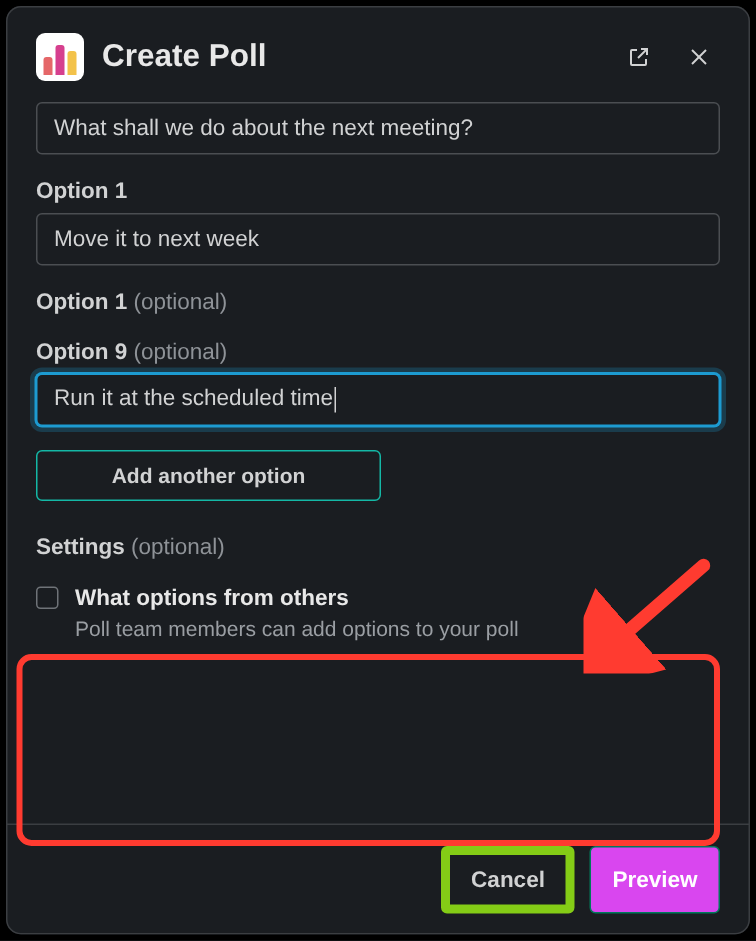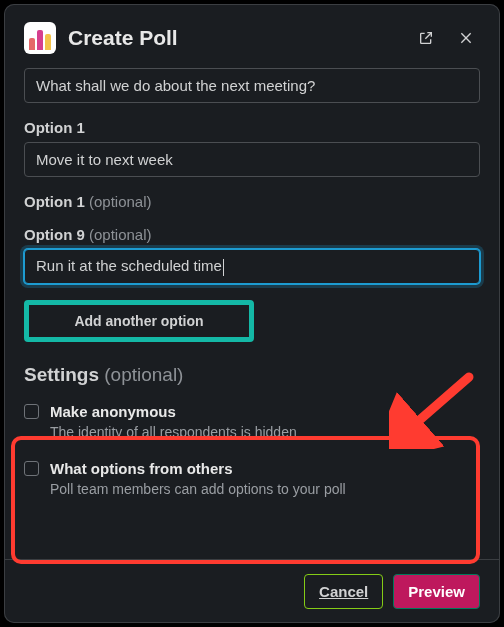--- a/index.html
+++ b/index.html
@@ -79,33 +79,33 @@
     margin: 16px 0 6px 0;
   }
   .label .opt {
     color: #8e9297;
     font-weight: 400;
   }
   .addbtn {
     margin-top: 16px;
     width: 230px;
     background: transparent;
-    border: 5px solid #14b8a6;
+    border: 1px solid #14b8a6;
     border-radius: 4px;
     color: #d1d2d3;
     font-size: 14px;
     font-weight: 700;
     padding: 8px 0;
     cursor: pointer;
     font-family: inherit;
   }
   .settings-header {
     margin: 22px 0 10px 0;
     color: #d1d2d3;
-    font-size: 19px;
+    font-size: 15px;
     font-weight: 700;
   }
   .settings-header .opt { color: #8e9297; font-weight: 400; }
   .highlight-box {
     position: absolute;
     border: 4px solid #ff3b30;
     border-radius: 10px;
     left: 11px;
     top: 436px;
     width: 469px;
@@ -149,25 +149,24 @@
     font-family: inherit;
     font-size: 15px;
     font-weight: 700;
     padding: 8px 14px;
     border-radius: 4px;
     cursor: pointer;
   }
   .btn-cancel {
     background: transparent;
     color: #d1d2d3;
-    border: 1px solid #84cc16;
-    text-decoration: underline;
+    border: 6px solid #84cc16;
   }
   .btn-preview {
-    background: #be185d;
+    background: #d946ef;
     color: #fff;
     border: 1px solid #007a5a;
   }
   .caret {
     display: inline-block;
     width: 1px; height: 17px;
     background: #d1d2d3;
     vertical-align: middle;
     margin-left: 1px;
     animation: blink 1s step-start infinite;
@@ -223,27 +222,20 @@
         <div class="input-wrap"><input class="input focused" value="Run it at the scheduled time" style="color: transparent;"><div class="input-text"><span>Run it at the scheduled time</span><span class="caret"></span></div></div>
       </div>
 
     <button class="addbtn">Add another option</button>
 
     <div class="settings-header">
       <span>Settings</span><span class="opt"> (optional)</span>
     </div>
 
     <div id="settings-list">
-        <div class="setting-row">
-          <div class="chk"></div>
-          <div class="setting-text">
-            <div class="setting-title">Make anonymous</div>
-            <div class="setting-desc">The identity of all respondents is hidden</div>
-          </div>
-        </div>
         <div class="setting-row">
           <div class="chk"></div>
           <div class="setting-text">
             <div class="setting-title">What options from others</div>
             <div class="setting-desc">Poll team members can add options to your poll</div>
           </div>
         </div>
       </div>
 
   </div>

